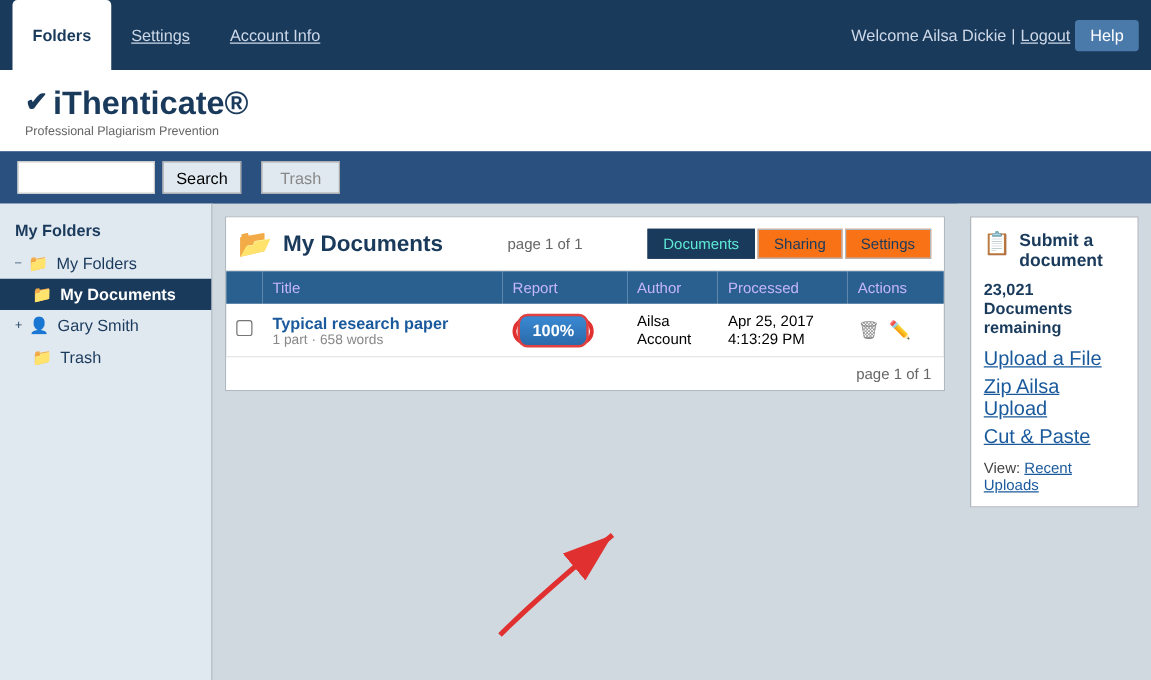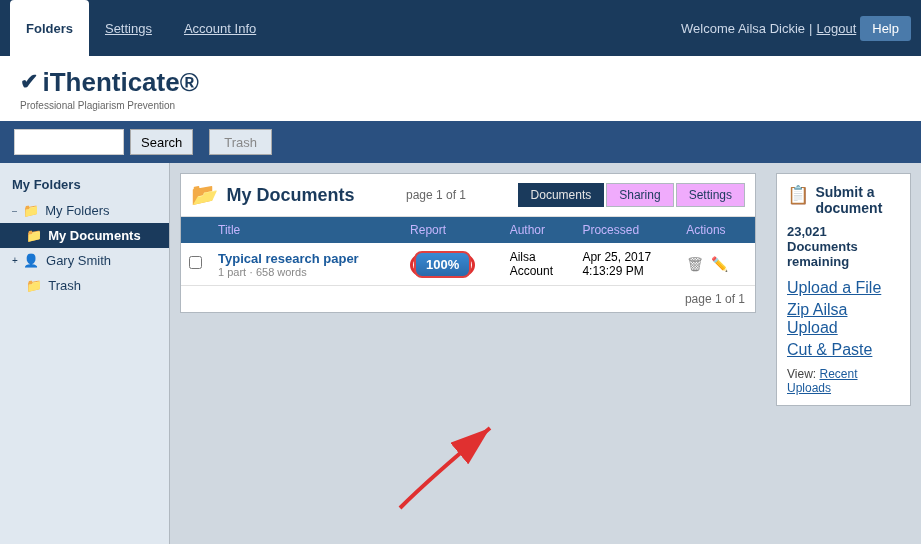--- a/index.html
+++ b/index.html
@@ -196,26 +196,26 @@
     }
     .doc-tabs {
       display: flex;
       gap: 2px;
     }
     .doc-tab {
       padding: 4px 12px;
       cursor: pointer;
       font-size: 12px;
       border: 1px solid #b0b8c0;
-      background: #f0abfc;
+      background: #f97316;
       color: #1a3a5c;
     }
     .doc-tab.active {
       background: #1a3a5c;
-      color: #e5e5e5;
+      color: #5eead4;
       border-color: #1a3a5c;
     }
 
     
     .doc-table {
       width: 100%;
       border-collapse: collapse;
     }
     .doc-table th {
       background: #2a6090;

